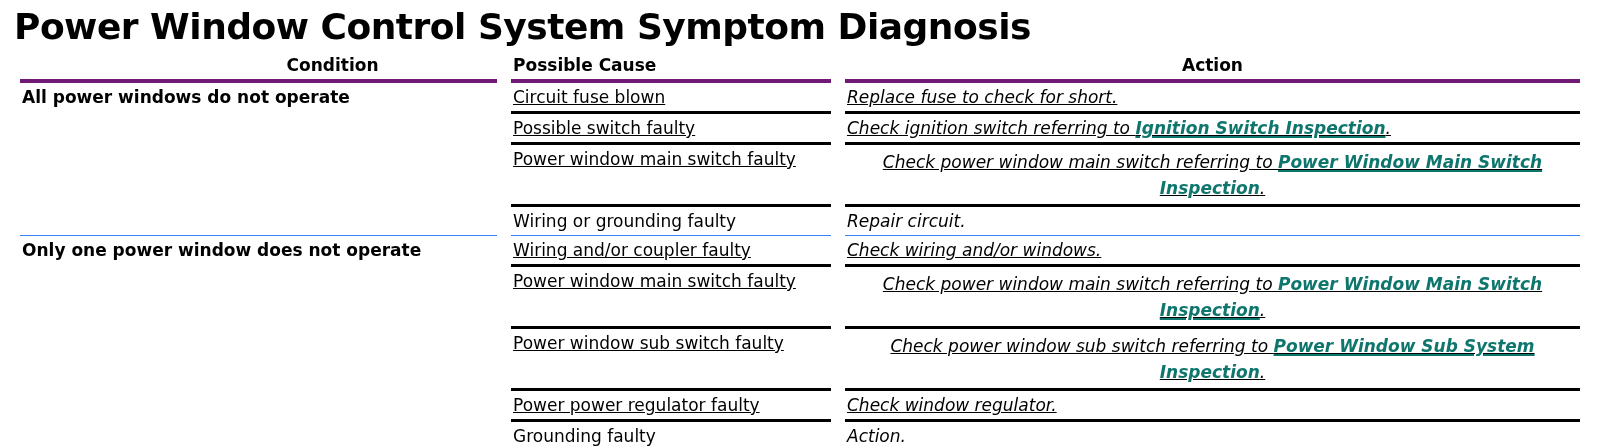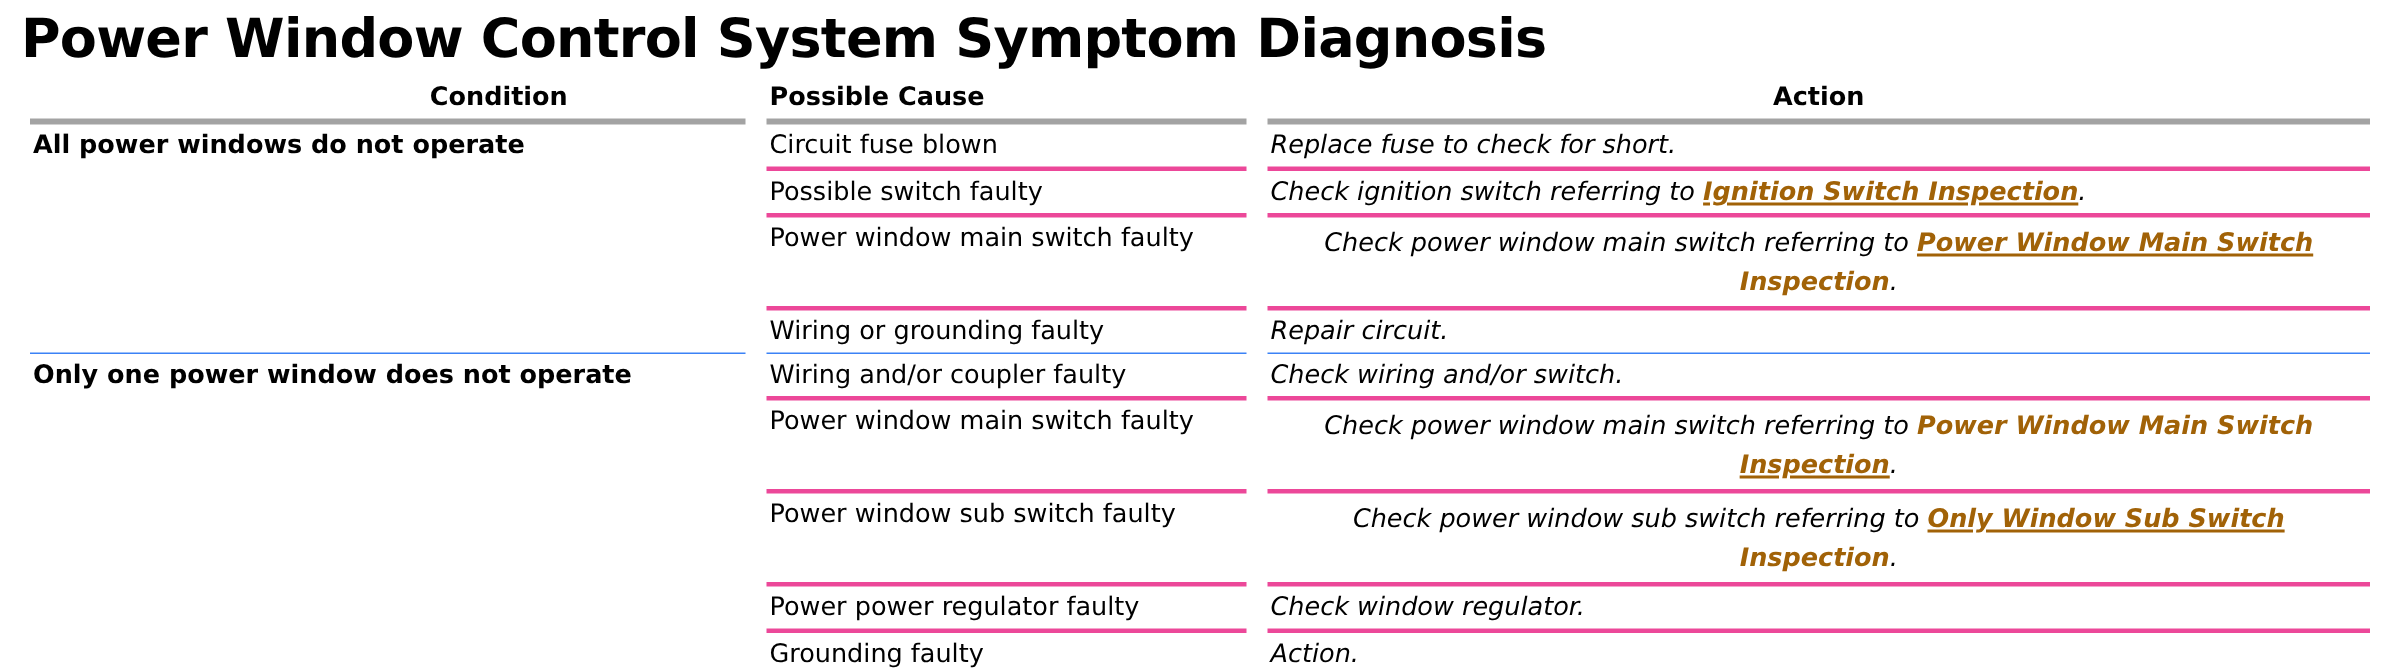--- a/index.html
+++ b/index.html
@@ -25,33 +25,33 @@
   col.c1 { width: 477px; }
   col.c2 { width: 320px; }
   col.c3 { width: 735px; }
   th, td {
     font-size: 17px;
     line-height: 21px;
     vertical-align: top;
     text-align: left;
     padding: 4px 2px 3px 2px;
   }
-  th { font-weight: bold; border-bottom: 4px solid #a3a3a3; }
+  th { font-weight: bold; border-bottom: 4px solid #701a75; }
   th.h-cond   { text-align: center; padding-left: 150px; }
   th.h-cause  { text-align: left; }
   th.h-action { text-align: center; margin-top: 46px; }
   td.cond-cell { font-weight: bold; }
-  td.sep     { border-bottom: 3px solid #ec4899; }
+  td.sep     { border-bottom: 3px solid #000000; text-decoration: underline; }
   td.sec-end { border-bottom: 1px solid #3b82f6; }
   td.action-cell { font-style: italic; }
   td.two-line { line-height: 26px; text-align: center; }
   .lnk {
     font-weight: bold;
     font-style: italic;
-    color: #a16207;
+    color: #0f766e;
   }
   .u { text-decoration: underline; text-decoration-thickness: 2px; text-underline-offset: 2px; }
   .bottom-rule {
     margin-left: 20px;
     width: 1560px;
     height: 5px;
     background: #000;
   }
 </style>
 </head>
@@ -87,29 +87,29 @@
     <td class="action-cell sep two-line"><span>Check power window main switch referring to </span><span class="lnk u">Power Window Main Switch</span><br><span class="lnk">Inspection</span><span>.</span></td>
   </tr>
   <tr>
     <td class="sec-end">Wiring or grounding faulty</td>
     <td class="action-cell sec-end">Repair circuit.</td>
   </tr>
 
   <tr>
     <td class="cond-cell" rowspan="5">Only one power window does not operate</td>
     <td class="sep">Wiring and/or coupler faulty</td>
-    <td class="action-cell sep">Check wiring and/or switch.</td>
+    <td class="action-cell sep">Check wiring and/or windows.</td>
   </tr>
   <tr>
     <td class="sep">Power window main switch faulty</td>
     <td class="action-cell sep two-line"><span>Check power window main switch referring to </span><span class="lnk">Power Window Main Switch</span><br><span class="lnk u">Inspection</span><span>.</span></td>
   </tr>
   <tr>
     <td class="sep">Power window sub switch faulty</td>
-    <td class="action-cell sep two-line"><span>Check power window sub switch referring to </span><span class="lnk u">Only Window Sub Switch</span><br><span class="lnk">Inspection</span><span>.</span></td>
+    <td class="action-cell sep two-line"><span>Check power window sub switch referring to </span><span class="lnk u">Power Window Sub System</span><br><span class="lnk">Inspection</span><span>.</span></td>
   </tr>
   <tr>
     <td class="sep">Power power regulator faulty</td>
     <td class="action-cell sep">Check window regulator.</td>
   </tr>
   <tr>
     <td>Grounding faulty</td>
     <td class="action-cell">Action.</td>
   </tr>
 </tbody>

